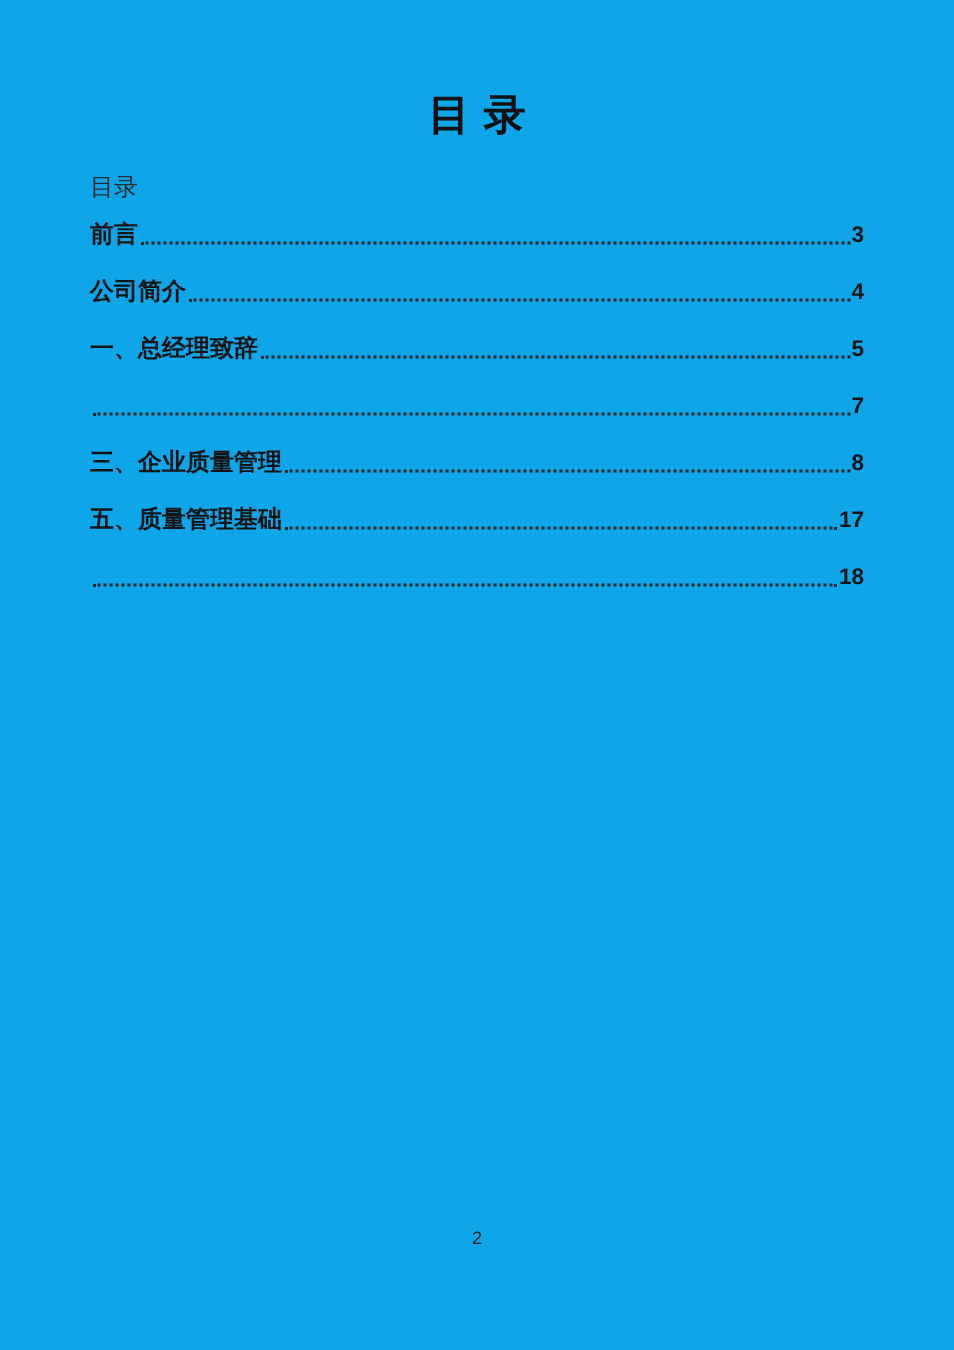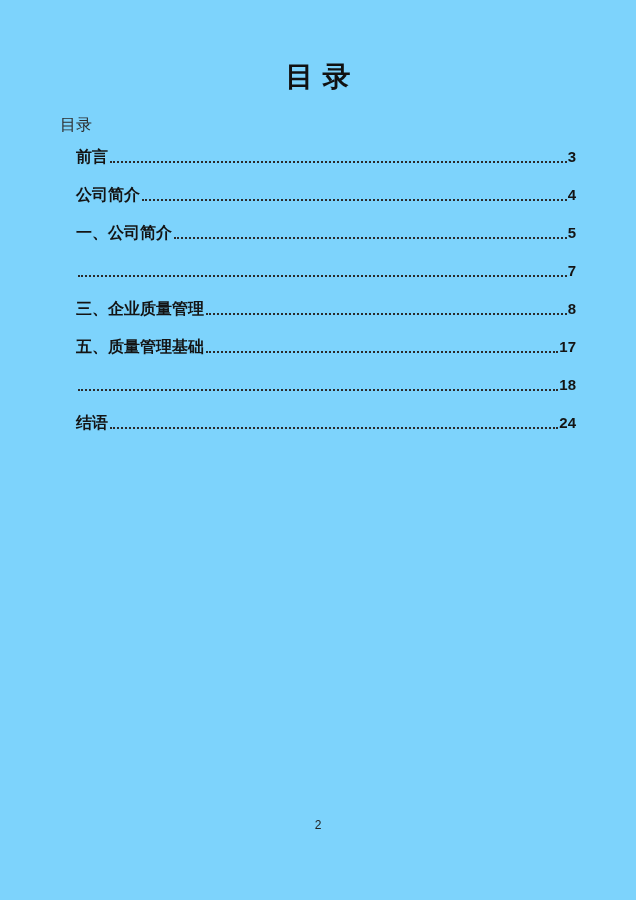--- a/index.html
+++ b/index.html
@@ -11,21 +11,21 @@
     width: 636px;
     height: 900px;
     position: relative;
     font-family: "Liberation Serif", serif;
     color: #151515;
     overflow: hidden;
   }
   .page {
     position: absolute;
     inset: 0;
-    background: #7dd3fc;
+    background: #0ea5e9;
   }
   .doc-title {
     position: absolute;
     top: 58px;
     left: 0;
     width: 100%;
     margin: 0;
     text-align: center;
     font-family: "Liberation Serif", serif;
     font-size: 28px;
@@ -39,21 +39,21 @@
     top: 115px;
     left: 60px;
     font-family: "Liberation Serif", serif;
     font-size: 16px;
     font-weight: 400;
     color: #2b2b2b;
   }
   .toc-list {
     position: absolute;
     top: 147px;
-    left: 76px;
+    left: 60px;
     right: 60px;
   }
   .toc-row {
     display: flex;
     align-items: flex-end;
     height: 20px;
     margin-bottom: 18px;
     font-family: "Liberation Sans", sans-serif;
     font-weight: 700;
     font-size: 16px;
@@ -98,21 +98,21 @@
     <span class="toc-entry-label">前言</span>
     <span class="toc-leader"></span>
     <span class="toc-entry-page">3</span>
   </div>
       <div class="toc-row">
     <span class="toc-entry-label">公司简介</span>
     <span class="toc-leader"></span>
     <span class="toc-entry-page">4</span>
   </div>
       <div class="toc-row">
-    <span class="toc-entry-label">一、公司简介</span>
+    <span class="toc-entry-label">一、总经理致辞</span>
     <span class="toc-leader"></span>
     <span class="toc-entry-page">5</span>
   </div>
       <div class="toc-row">
     <span class="toc-leader"></span>
     <span class="toc-entry-page">7</span>
   </div>
       <div class="toc-row">
     <span class="toc-entry-label">三、企业质量管理</span>
     <span class="toc-leader"></span>
@@ -120,21 +120,16 @@
   </div>
       <div class="toc-row">
     <span class="toc-entry-label">五、质量管理基础</span>
     <span class="toc-leader"></span>
     <span class="toc-entry-page">17</span>
   </div>
       <div class="toc-row">
     <span class="toc-leader"></span>
     <span class="toc-entry-page">18</span>
   </div>
-      <div class="toc-row">
-    <span class="toc-entry-label">结语</span>
-    <span class="toc-leader"></span>
-    <span class="toc-entry-page">24</span>
-  </div>
     </div>
 
   <div class="footer-page-number">2</div>
 </div>
 
 </body></html>

